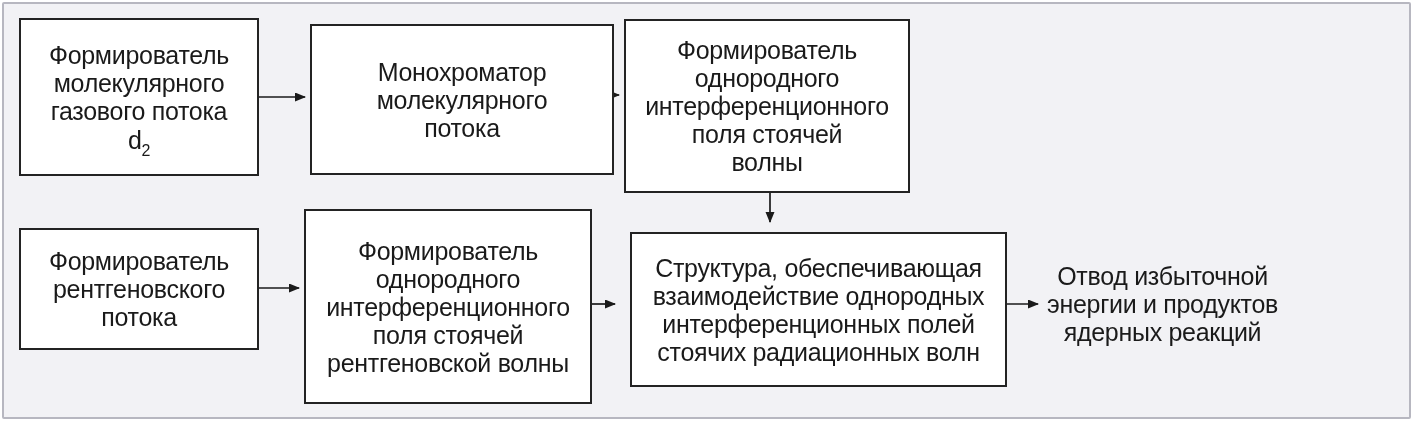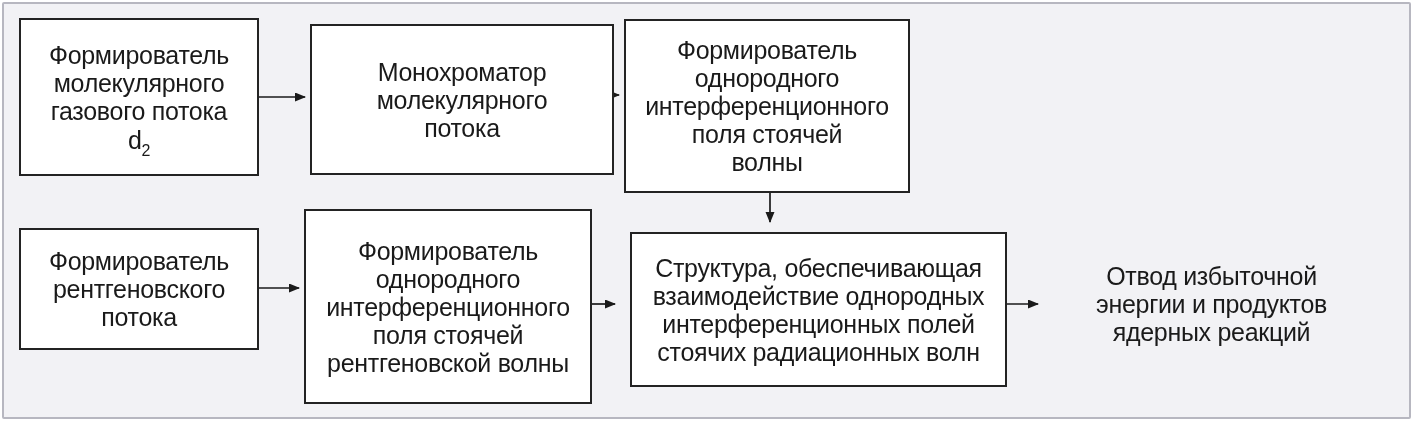--- a/index.html
+++ b/index.html
@@ -39,21 +39,21 @@
     box-sizing: border-box;
     font-size: 25px;
     line-height: 28px;
     letter-spacing: -0.3px;
   }
   .label { white-space: pre-line; }
   .free-label {
     position: absolute;
     display: flex;
     align-items: center;
-    justify-content: flex-end;
+    justify-content: flex-start;
     text-align: center;
     font-size: 25px;
     line-height: 28px;
     letter-spacing: -0.3px;
   }
   .formula { display: block; margin-top: 1px; }
   .formula sub {
     font-size: 16px;
     line-height: 0;
     vertical-align: -7px;

